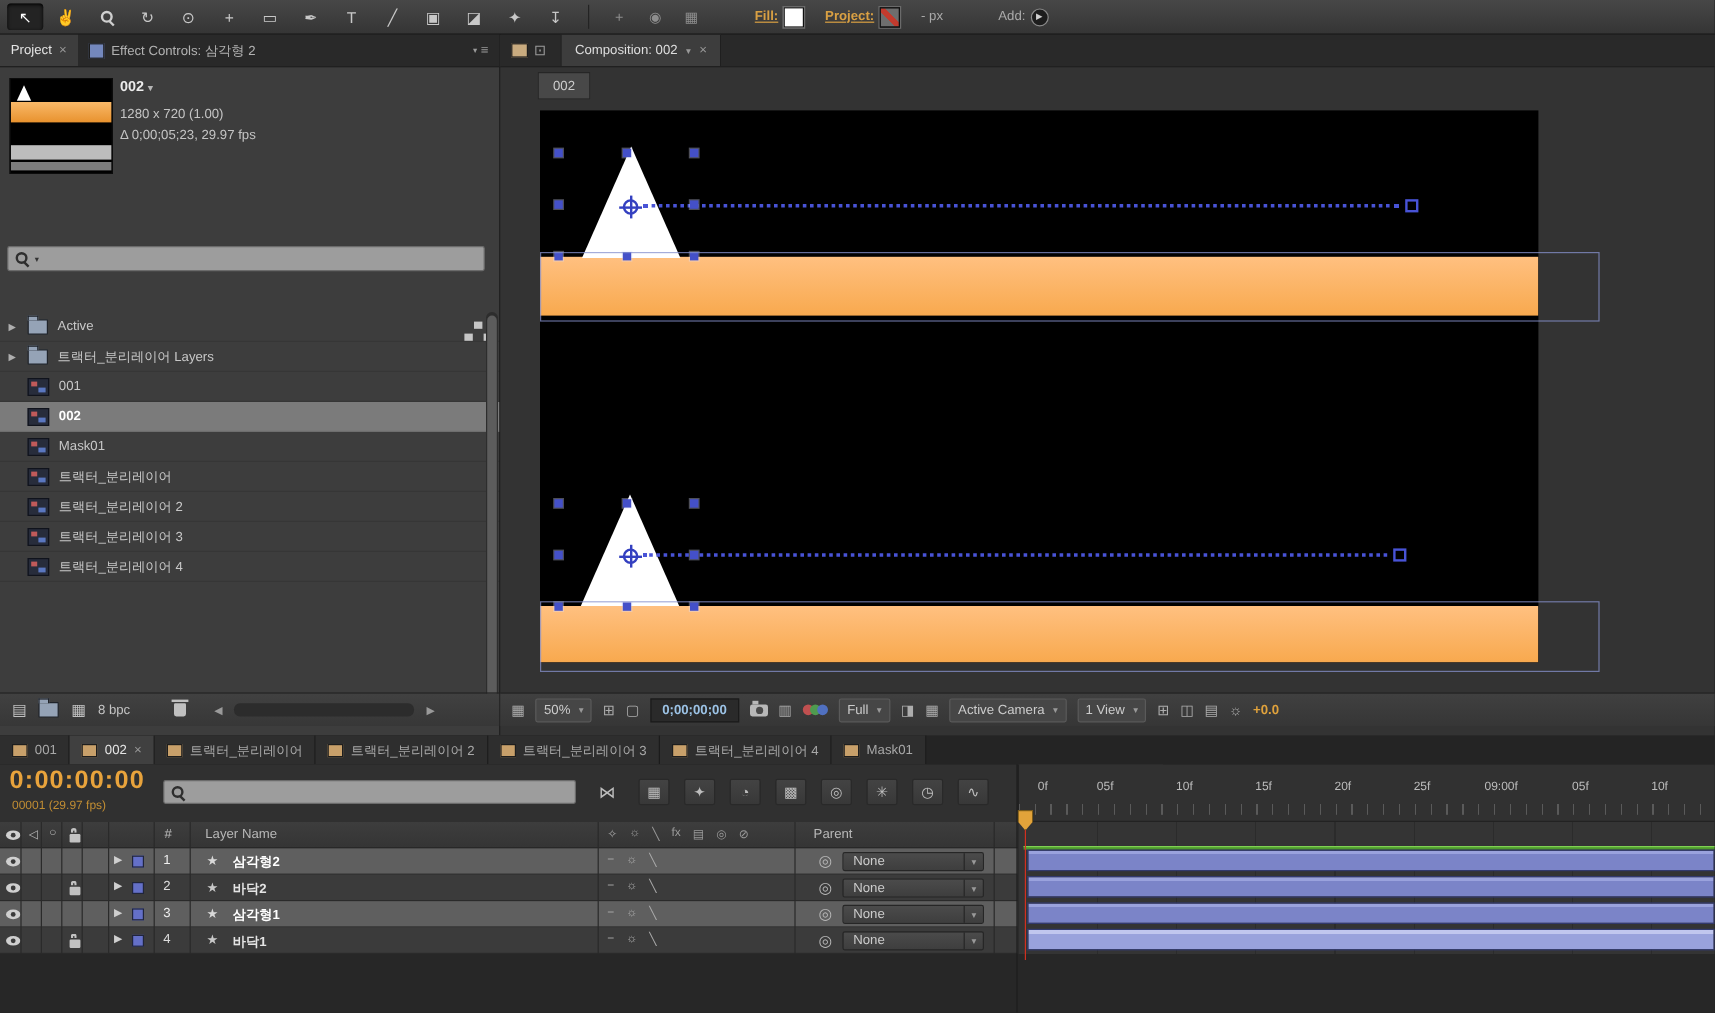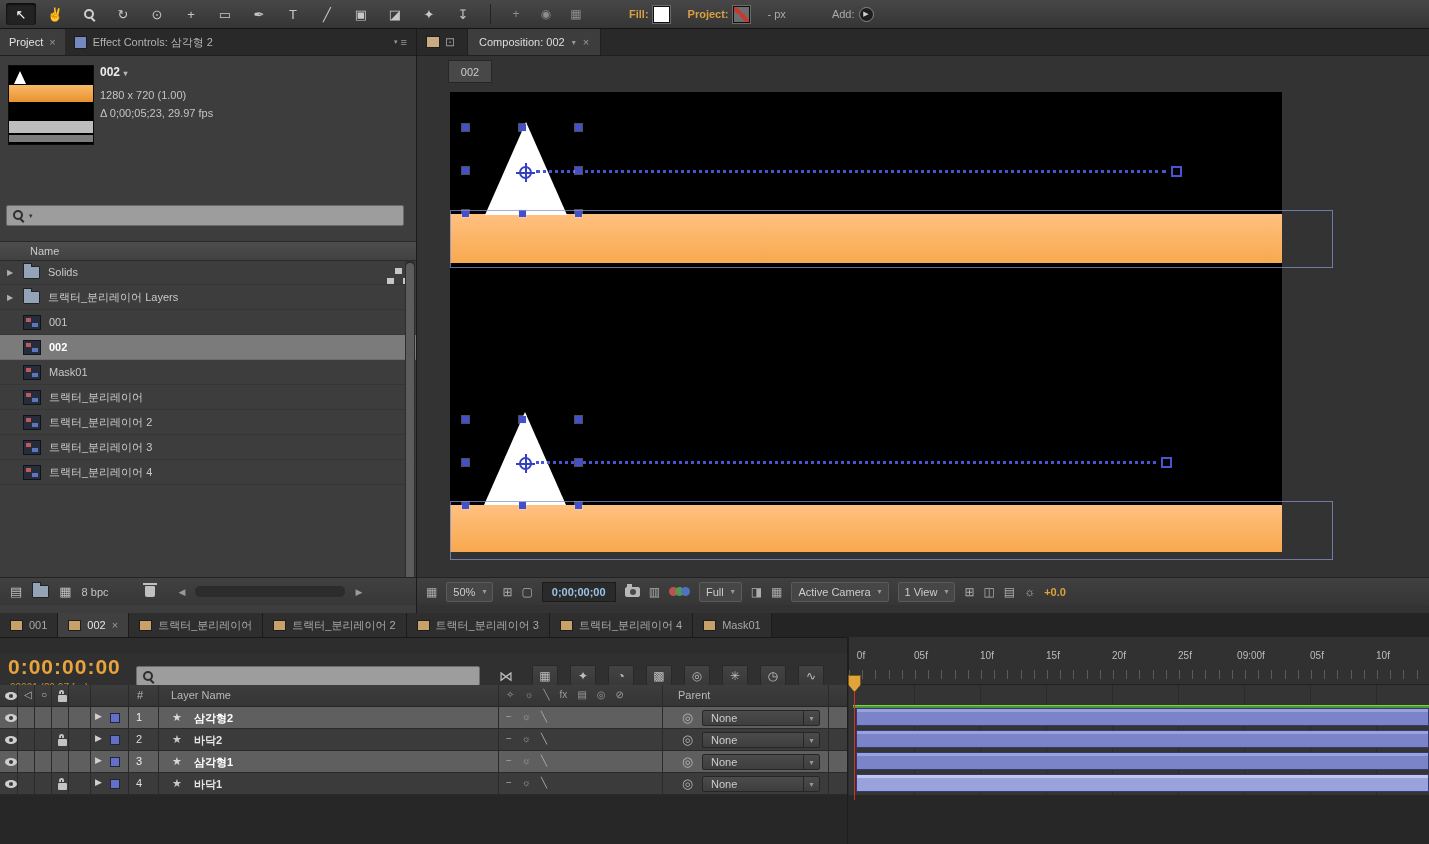--- a/index.html
+++ b/index.html
@@ -4,21 +4,21 @@
 <style>
   html,body{margin:0;padding:0;background:#101010;}
   #app{position:relative;width:1429px;height:844px;background:#2b2b2b;font-family:"Liberation Sans",sans-serif;font-size:11px;color:#c8c8c8;overflow:hidden;}
 
   
   #toolbar{position:absolute;left:0;top:0;width:100%;height:29px;background:linear-gradient(#474747,#353535);border-bottom:1px solid #151515;display:flex;align-items:center;padding-left:6px;box-sizing:border-box;gap:4px;}
   .tool{width:30px;height:22px;display:flex;align-items:center;justify-content:center;color:#c8c8c8;font-size:13px;border-radius:3px;flex:0 0 auto;}
   .tool.active{background:#232323;box-shadow:inset 0 1px 3px #000;color:#fff;}
   .tb-sep{width:1px;height:20px;background:#232323;margin:0 8px;flex:0 0 auto;}
   .tb-dim{color:#8e8e8e;font-size:12px;width:26px;text-align:center;flex:0 0 auto;}
-  .lbl-orange{color:#d9a043;font-weight:bold;}
+  .lbl-orange{color:#d9a043;font-weight:bold;text-decoration:underline;}
   .swatch-fill{width:15px;height:15px;background:#ffffff;border:1px solid #101010;box-shadow:0 0 0 1px #6a6a6a;flex:0 0 auto;}
   .swatch-stroke{width:15px;height:15px;border:1px solid #101010;box-shadow:0 0 0 1px #6a6a6a;background:linear-gradient(45deg,#6e6e6e 40%,#c23b2e 40%,#c23b2e 60%,#6e6e6e 60%);flex:0 0 auto;}
   .add-circle{width:13px;height:13px;border-radius:50%;background:#1d1d1d;border:1px solid #8a8a8a;color:#cfcfcf;font-size:7px;display:flex;align-items:center;justify-content:center;flex:0 0 auto;}
 
   
   .mag{position:relative;width:13px;height:13px;display:inline-block;flex:0 0 auto;}
   .mag::before{content:"";position:absolute;left:1px;top:1px;width:6px;height:6px;border:2px solid #2e2e2e;border-radius:50%;}
   .mag::after{content:"";position:absolute;left:9px;top:9px;width:5px;height:2px;background:#2e2e2e;transform:rotate(45deg);transform-origin:0 0;}
   .mag.light::before{border-color:#cfcfcf;}
   .mag.light::after{background:#cfcfcf;}
@@ -90,21 +90,21 @@
   .rgb .b{background:#5070c0;margin-left:-3px;}
   .ft-ic{font-size:12px;color:#adadad;flex:0 0 auto;}
   .exposure{color:#e0a23c;font-weight:bold;}
 
   
   #timeline{position:absolute;left:0;top:613px;width:1429px;height:231px;background:#2d2d2d;}
   .ttabs{height:24px;background:#242424;display:flex;align-items:stretch;border-bottom:1px solid #191919;}
   .ttab{display:flex;align-items:center;gap:6px;padding:0 10px;color:#a8a8a8;border-right:1px solid #1b1b1b;background:#2e2e2e;}
   .ttab.active{background:#404040;color:#e4e4e4;}
   .ticon{width:11px;height:9px;background:#c8a06a;border:1px solid #1e1e1e;flex:0 0 auto;}
-  .tl-toolsrow{position:absolute;left:0;top:40px;width:969px;height:48px;background:#303030;border-bottom:1px solid #222;}
+  .tl-toolsrow{position:absolute;left:0;top:24px;width:969px;height:48px;background:#303030;border-bottom:1px solid #222;}
   .tl-timecode{position:absolute;left:8px;top:2px;color:#e8a33c;font-size:21px;font-weight:bold;letter-spacing:1px;}
   .tl-frames{position:absolute;left:10px;top:29px;color:#c18d33;font-size:10px;}
   .tl-search{position:absolute;left:136px;top:13px;width:344px;height:20px;background:#9d9d9d;border:1px solid #6b6b6b;border-radius:2px;display:flex;align-items:center;gap:4px;padding:0 5px;box-sizing:border-box;}
   .tl-mini{position:absolute;left:499px;top:15px;color:#bdbdbd;font-size:14px;}
   .tl-btns{position:absolute;left:532px;top:12px;display:flex;gap:12px;}
   .tlb{width:26px;height:22px;background:linear-gradient(#434343,#383838);border:1px solid #292929;border-radius:2px;color:#bdbdbd;display:flex;align-items:center;justify-content:center;font-size:12px;box-sizing:border-box;}
   .tl-ruler{position:absolute;left:848px;top:24px;right:0;height:48px;background:#313131;border-left:1px solid #1e1e1e;border-bottom:1px solid #222;box-sizing:border-box;}
   .tl-ruler::before{content:"";position:absolute;left:0;right:0;bottom:5px;height:9px;background:repeating-linear-gradient(90deg,#5a5a5a 0 1px,transparent 1px 13.2px);}
   .rlabel{position:absolute;top:13px;transform:translateX(-50%);font-size:10px;color:#bdbdbd;}
   .playhead{position:absolute;left:848px;top:62px;width:13px;height:17px;background:#e2a33a;border:1px solid #7a5a1a;box-sizing:border-box;clip-path:polygon(0 0,100% 0,100% 55%,50% 100%,0 55%);z-index:6;}
@@ -191,29 +191,26 @@
     </div>
     <div class="pv-name"><span>002</span> <span style="color:#b5b5b5;font-size:8px;">▾</span></div>
     <div class="pv-line" style="top:60px;">1280 x 720 (1.00)</div>
     <div class="pv-line" style="top:78px;">Δ 0;00;05;23, 29.97 fps</div>
 
     <div class="proj-search">
       <span class="mag"></span>
       <span style="font-size:7px;color:#333;">▾</span>
     </div>
 
-    <div class="name-hdr">
-      <span style="padding-left:30px;">Name</span>
-    </div>
 
     <div class="plist">
       <div class="prow">
         <span class="tw">▶</span>
         <span class="foldericon"></span>
-        <span>Solids</span>
+        <span>Active</span>
       </div>
       <div class="prow">
         <span class="tw">▶</span>
         <span class="foldericon"></span>
         <span>트랙터_분리레이어 Layers</span>
       </div>
       <div class="prow">
         <span class="tw"></span>
         <span class="compicon"></span>
         <span>001</span>
@@ -399,21 +396,21 @@
         <span class="tlb">◔</span>
         <span class="tlb">▩</span>
         <span class="tlb">◎</span>
         <span class="tlb">✳</span>
         <span class="tlb">◷</span>
         <span class="tlb">∿</span>
       </div>
     </div>
 
     <div class="tl-ruler">
-      <span class="rlabel" style="left:12px;">0f</span>
+      <span class="rlabel" style="left:12px;padding-left:16px;">0f</span>
       <span class="rlabel" style="left:72px;">05f</span>
       <span class="rlabel" style="left:138px;">10f</span>
       <span class="rlabel" style="left:204px;">15f</span>
       <span class="rlabel" style="left:270px;text-align:right;">20f</span>
       <span class="rlabel" style="left:336px;">25f</span>
       <span class="rlabel" style="left:402px;">09:00f</span>
       <span class="rlabel" style="left:468px;">05f</span>
       <span class="rlabel" style="left:534px;">10f</span>
     </div>
 

